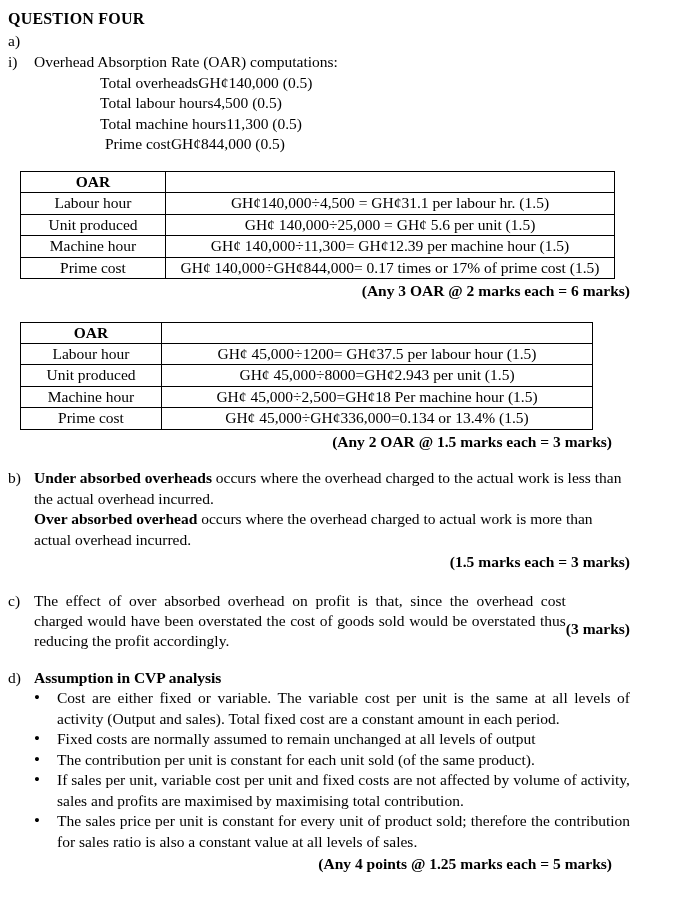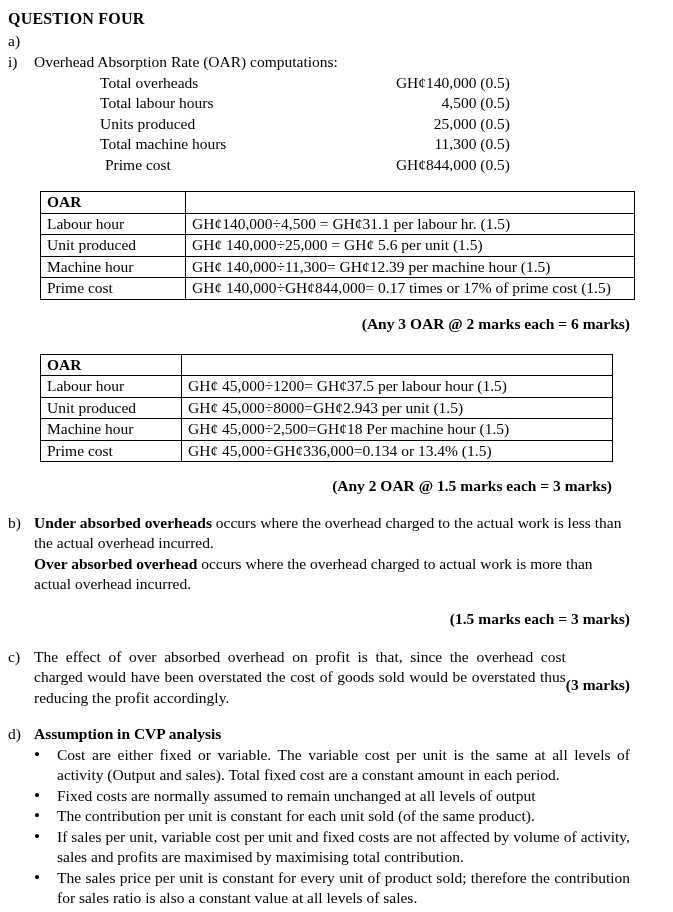--- a/index.html
+++ b/index.html
@@ -11,30 +11,30 @@
     padding:8px 43px 10px 8px;overflow:hidden;
   }
   .b{font-weight:bold;}
   h1.title{font-size:16px;margin:0 0 2px 0;font-weight:bold;letter-spacing:.2px;}
   .plain{margin:0;}
   .sec{display:flex;margin:0;}
   .sec-label{flex:0 0 26px;}
   .sec-body{flex:1 1 auto;}
   
   .oar-list{width:502px;margin:1px 0 0 0;}
-  .oar-row{display:flex;justify-content:space-between;padding-left:92px;}
+  .oar-row{display:flex;justify-content:flex-start;padding-left:92px;}
   .oar-row .val{text-align:right;white-space:nowrap;}
   
-  table.oar{border-collapse:collapse;margin:16px 0 0 32px;table-layout:fixed;}
+  table.oar{border-collapse:collapse;margin:16px 0 0 12px;table-layout:fixed;text-align:center;}
   table.oar td{border:1px solid #000;padding:0 6px;height:20px;vertical-align:middle;white-space:nowrap;overflow:hidden;}
   table.t1{width:595px;}
   table.t1 td.c1{width:132px;}
   table.t2{width:573px;margin-top:2px;}
   table.t2 td.c1{width:128px;}
-  .marks{font-weight:bold;text-align:right;margin:14px 0 0 0;}
+  .marks{font-weight:bold;text-align:right;margin:2px 0 0 0;}
   .marks.m2{margin-right:18px;}.gap16{height:16px;}.gap18{height:18px;}
   .just{text-align:justify;}
   .inline-marks{float:right;font-weight:bold;margin-top:28px;}
   
   .bullets{margin:0 0 0 22px;padding:0;list-style:none;}
   .bullets li{position:relative;padding-left:27px;text-align:justify;margin:0;}
   .bullets li::before{content:"\2022";position:absolute;left:4px;top:-1px;font-size:17px;}
 </style>
 </head>
 <body>
@@ -51,24 +51,20 @@
   </div>
 
   <div class="oar-list">
     <div class="oar-row">
       <span>Total overheads</span>
       <span class="val">GH¢140,000 (0.5)</span>
     </div>
     <div class="oar-row">
       <span>Total labour hours</span>
       <span class="val">4,500 (0.5)</span>
-    </div>
-    <div class="oar-row">
-      <span>Units produced</span>
-      <span class="val">25,000 (0.5)</span>
     </div>
     <div class="oar-row">
       <span>Total machine hours</span>
       <span class="val">11,300 (0.5)</span>
     </div>
     <div class="oar-row">
       <span style="padding-left:5px">Prime cost</span>
       <span class="val">GH¢844,000 (0.5)</span>
     </div>
   </div>

